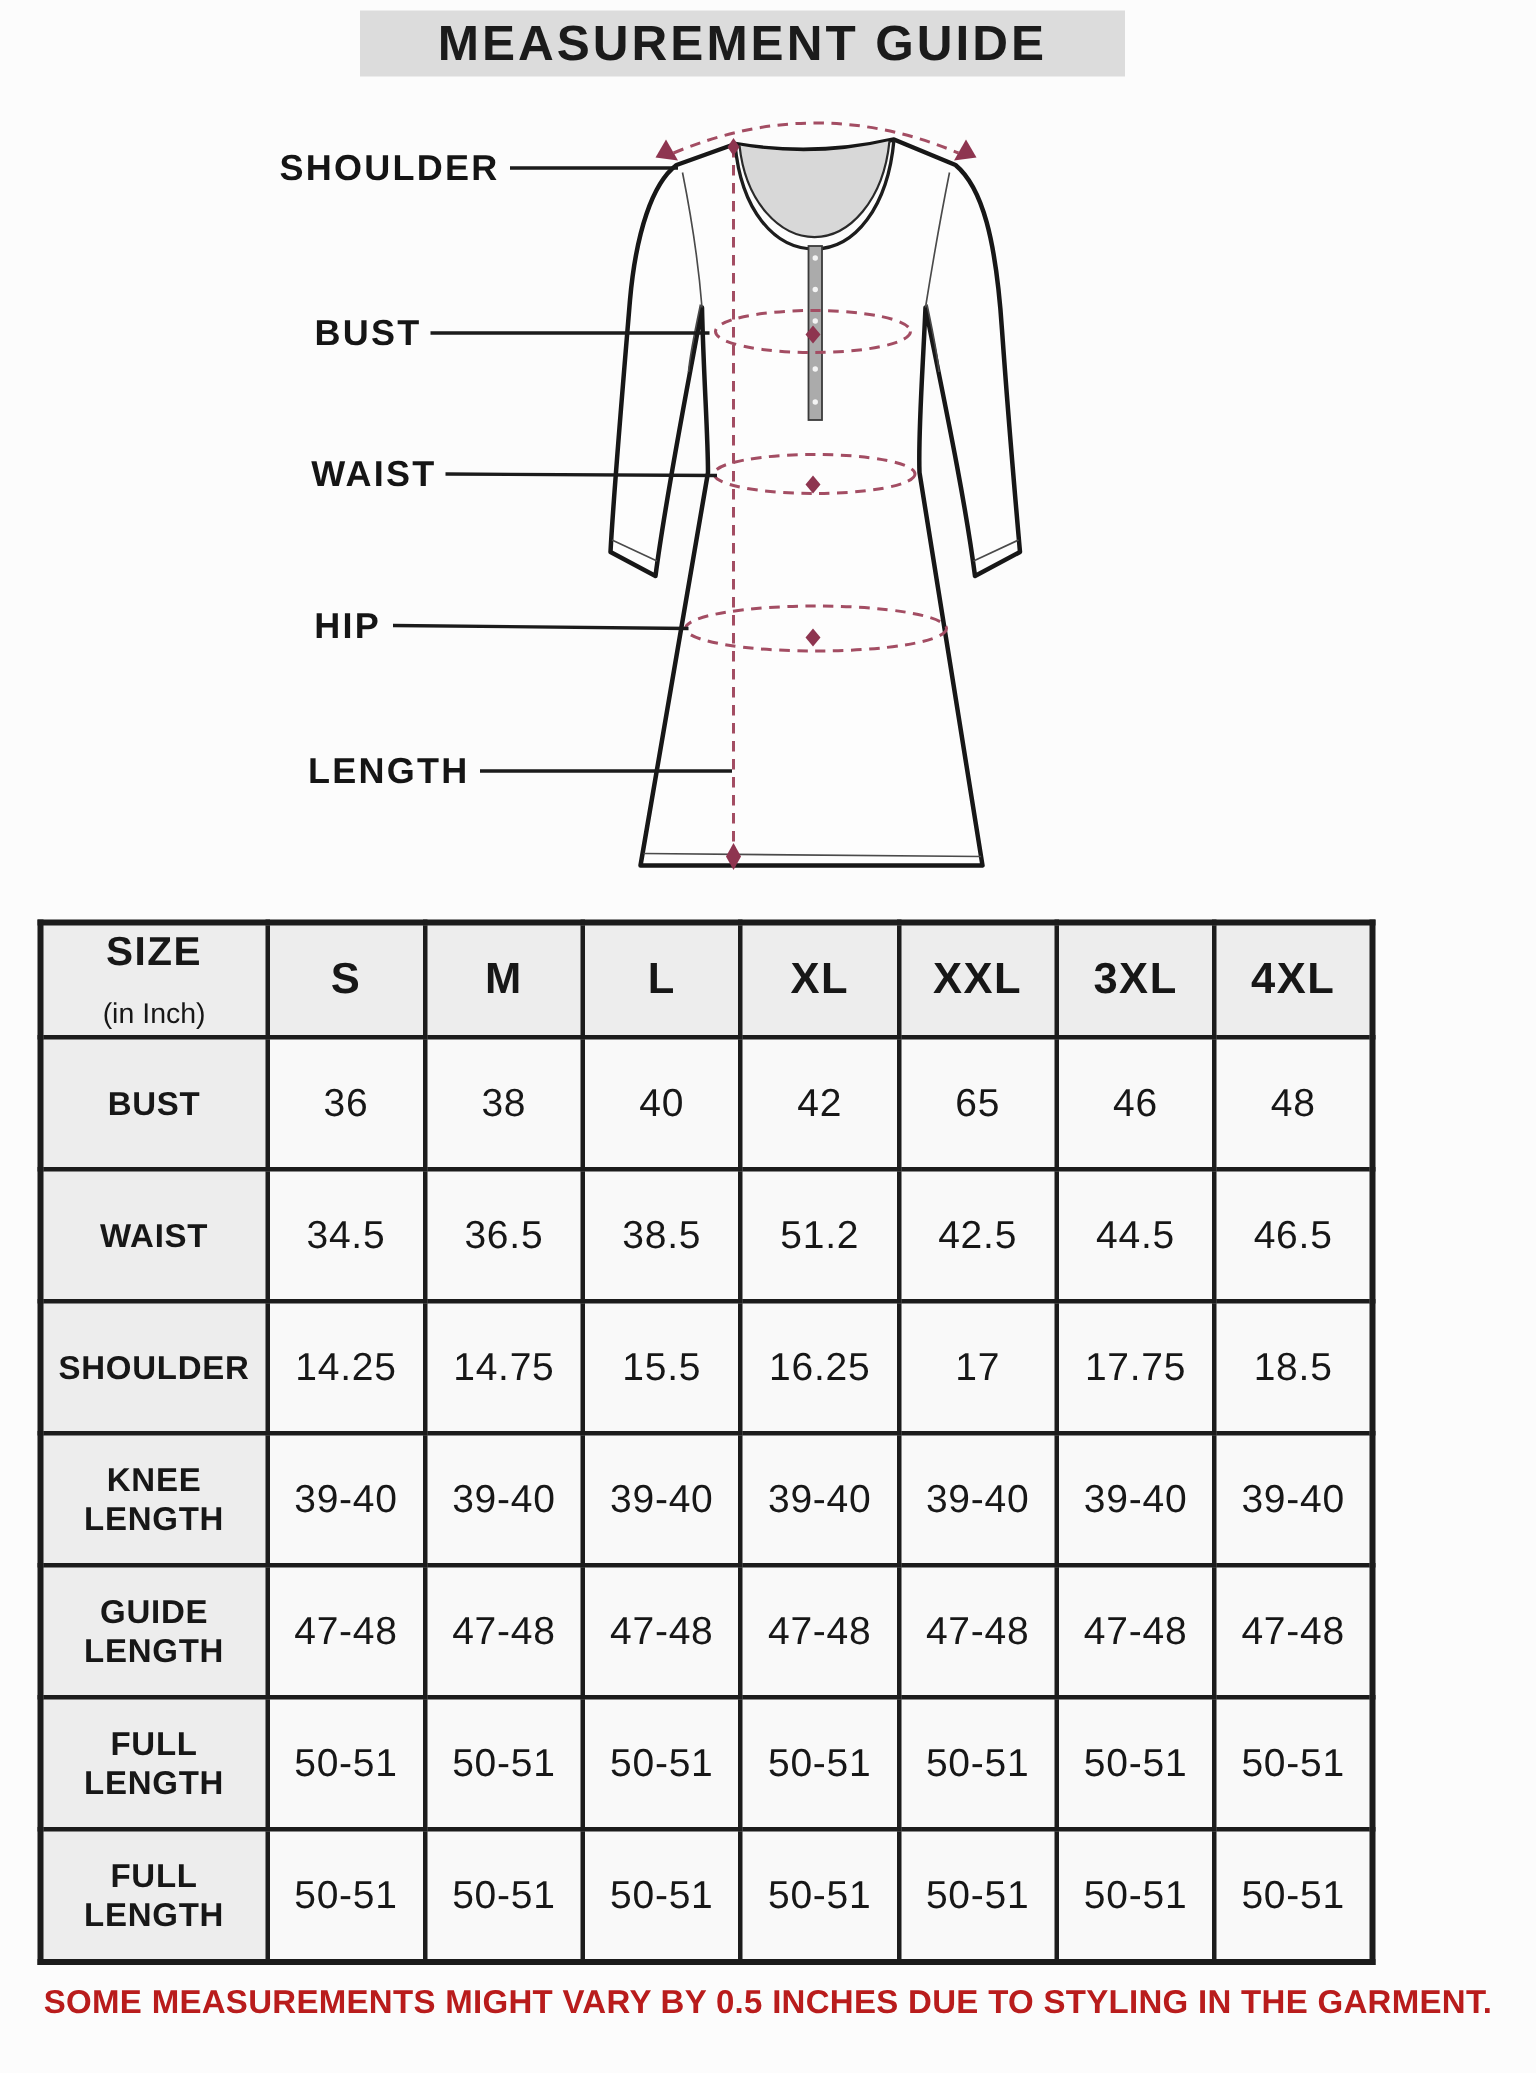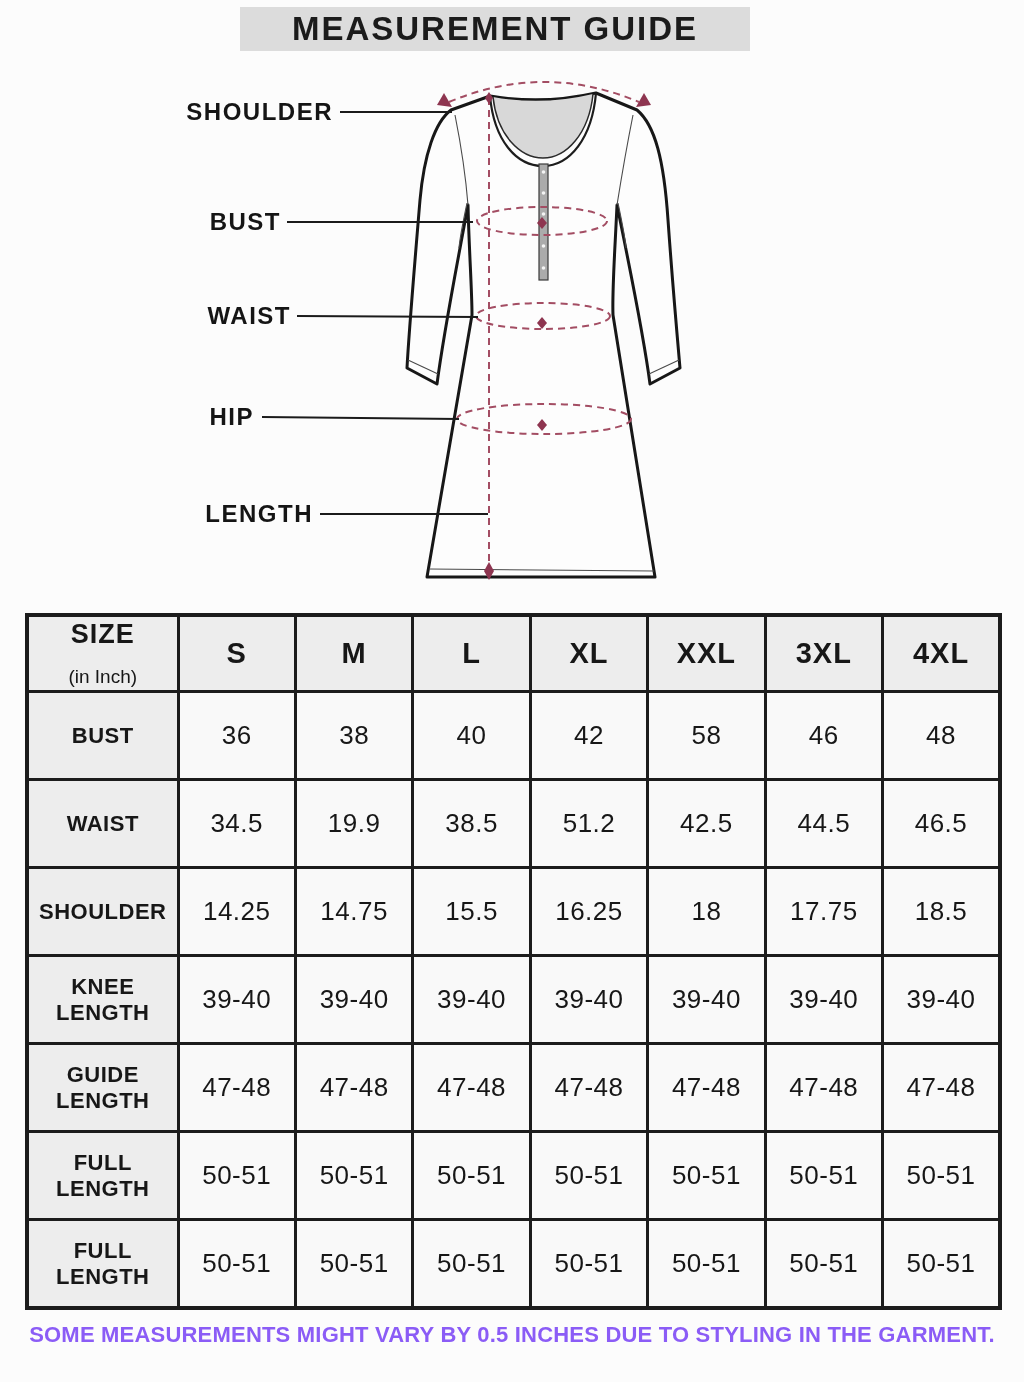--- a/index.html
+++ b/index.html
@@ -41,21 +41,21 @@
   .stroke15{fill:none;stroke:#2a2a2a;stroke-width:1.5;}
   .thin{fill:none;stroke:#4a4a4a;stroke-width:1.1;}
   .dash{fill:none;stroke:var(--accent_dashed);stroke-width:2;stroke-dasharray:7 5;}
   .marker{fill:var(--accent_marker);stroke:none;}
   .ptr{stroke:#1b1b1b;stroke-width:2.2;}
   .lbl{font-family:"Liberation Sans",sans-serif;font-size:24px;font-weight:700;
        letter-spacing:1.5px;fill:#151515;}
 
   
   .size-table{
-    position:absolute;left:25px;top:613px;width:977px;height:697px;
+    position:absolute;left:25px;top:613px;width:892px;height:697px;
     border-collapse:collapse;table-layout:fixed;
     background:var(--cell_bg);
     border:4px solid var(--border);
   }
   .size-table th,.size-table td{
     border:3px solid var(--border);
     text-align:center;vertical-align:middle;
     padding:2px 2px;
   }
   .size-table thead tr{height:76px;}
@@ -66,21 +66,21 @@
   .size-table .col-h{background:var(--header_bg);font-size:29px;font-weight:600;letter-spacing:1px;}
   .size-table .row-h{
     background:var(--header_bg);font-size:22px;font-weight:600;letter-spacing:.5px;
     white-space:pre-line;line-height:1.18;
   }
   .size-table td{font-size:26px;font-weight:400;letter-spacing:.5px;background:var(--cell_bg);}
 
   
   .footer-note{
     position:absolute;left:0;top:1322px;width:1024px;
-    text-align:center;font-size:22px;font-weight:600;letter-spacing:.2px;color:#8b5cf6;
+    text-align:center;font-size:22px;font-weight:600;letter-spacing:.2px;color:#b91c1c;
   }
 </style>
 </head>
 <body>
 
 <div id="page">
 
   <div class="title-band">
     <h1>MEASUREMENT GUIDE</h1>
   </div>
@@ -197,41 +197,41 @@
           <th class="col-h">4XL</th>
         </tr>
     </thead>
     <tbody>
         <tr>
           <th class="row-h">BUST</th>
           <td>36</td>
           <td>38</td>
           <td>40</td>
           <td>42</td>
-          <td>58</td>
+          <td>65</td>
           <td>46</td>
           <td>48</td>
         </tr>
         <tr>
           <th class="row-h">WAIST</th>
           <td>34.5</td>
-          <td>19.9</td>
+          <td>36.5</td>
           <td>38.5</td>
           <td>51.2</td>
           <td>42.5</td>
           <td>44.5</td>
           <td>46.5</td>
         </tr>
         <tr>
           <th class="row-h">SHOULDER</th>
           <td>14.25</td>
           <td>14.75</td>
           <td>15.5</td>
           <td>16.25</td>
-          <td>18</td>
+          <td>17</td>
           <td>17.75</td>
           <td>18.5</td>
         </tr>
         <tr>
           <th class="row-h">KNEE
 LENGTH</th>
           <td>39-40</td>
           <td>39-40</td>
           <td>39-40</td>
           <td>39-40</td>

